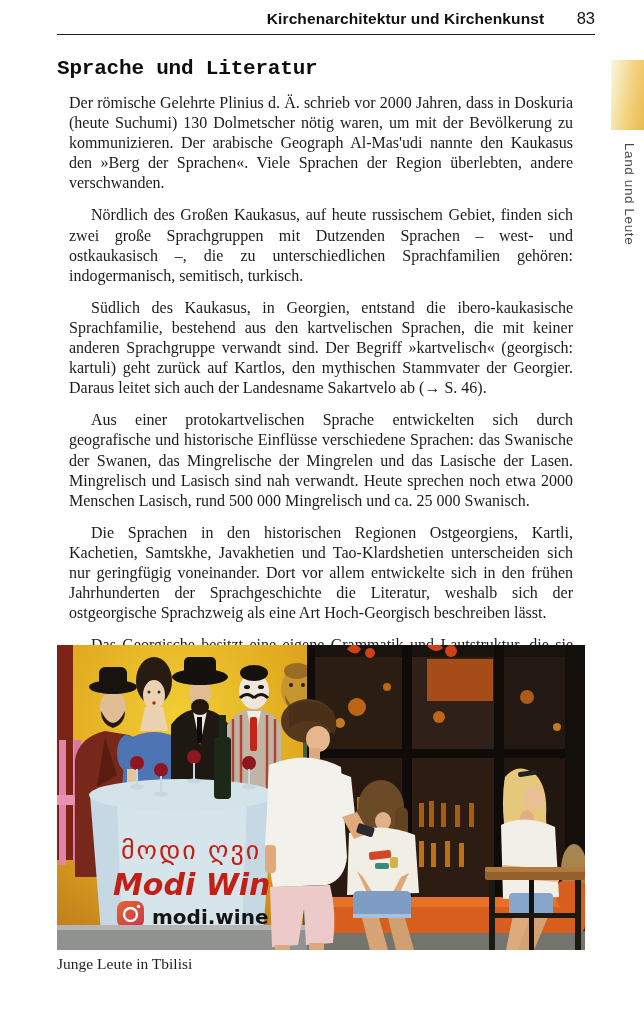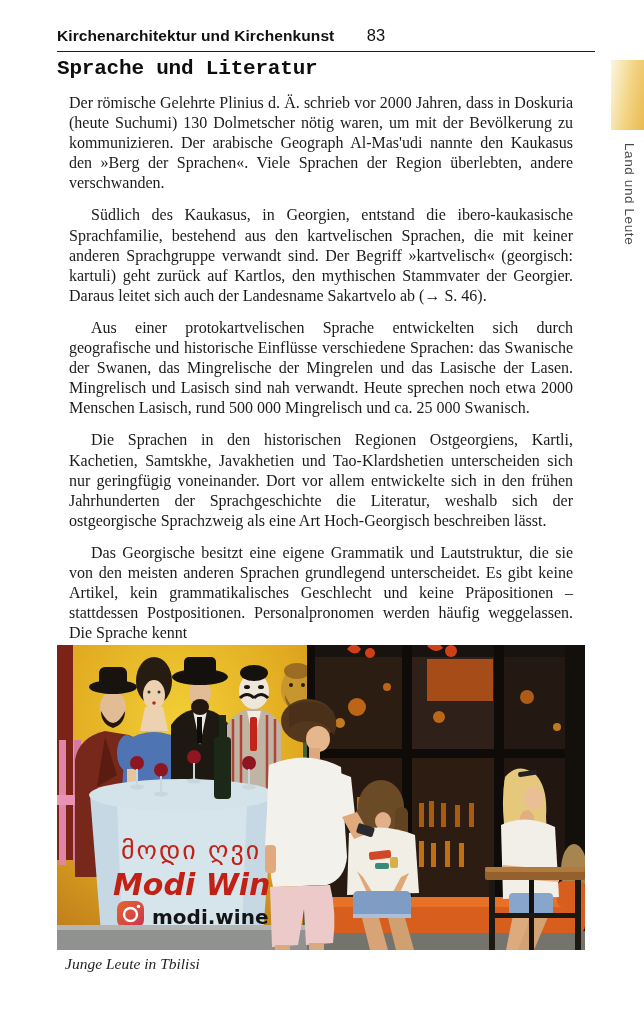--- a/index.html
+++ b/index.html
@@ -1,22 +1,22 @@
 <!DOCTYPE html>
 <html lang="de"><head>
 <meta charset="utf-8">
 <style>
   html,body{margin:0;padding:0;background:#ffffff;}
   .page{position:relative;width:644px;height:1020px;background:#fff;overflow:hidden;
         font-family:"Liberation Serif","DejaVu Serif",serif;color:#1b1b1b;}
 
   
-  .page-header{position:absolute;top:26px;left:57px;width:538px;
+  .page-header{position:absolute;top:9px;left:57px;width:538px;
        border-bottom:1.6px solid #1d1d1d;padding-bottom:6px;
-       text-align:left;font-family:"Liberation Sans","DejaVu Sans",sans-serif;}
+       text-align:right;font-family:"Liberation Sans","DejaVu Sans",sans-serif;}
   .section-title{font-weight:bold;font-size:15.5px;letter-spacing:0.1px;color:#111;}
   .page-number{display:inline-block;margin-left:28px;font-size:16.5px;font-weight:500;color:#111;}
 
   
   .side-tab{position:absolute;top:60px;right:0;width:33px;height:70px;
        background:linear-gradient(100deg,#fcf6e4 0%,#f3d585 52%,#e9ba52 100%);}
   .side-label{position:absolute;top:143px;right:7px;
        writing-mode:vertical-rl;text-orientation:mixed;
        font-family:"Liberation Sans","DejaVu Sans",sans-serif;
        font-size:13.5px;color:#4a4a4a;letter-spacing:0.6px;}
@@ -25,42 +25,43 @@
   .content{position:absolute;left:57px;top:57px;width:528px;}
   .article-title{margin:0 0 13px 0;font-family:Liberation Mono, monospace;
        font-size:21px;font-weight:bold;color:#0e0e0e;letter-spacing:-0.2px;}
   .body-text p{margin:12px;font-size:16px;line-height:20.1px;text-align:justify;
        hyphens:auto;-webkit-hyphens:auto;}
   .body-text p.indent{text-indent:22px;}
 
   
   .photo{position:absolute;top:645px;left:57px;width:608px;height:305px;}
   .photo svg{display:block;}
-  .caption{position:absolute;top:955px;left:57px;font-style:italic;
-       font-size:15.5px;color:#1f1f1f;margin-left:8px;}
+  .caption{position:absolute;top:955px;left:57px;
+       font-size:15.5px;color:#1f1f1f;}
 
   .geo-text{font-family:"DejaVu Sans",sans-serif;}
 </style>
 </head>
 <body>
 
 <div class="page">
 
   <div class="page-header">
     <span class="section-title">Kirchenarchitektur und Kirchenkunst</span>
     <span class="page-number">83</span>
   </div>
 
   <div class="side-tab"></div>
   <div class="side-label">Land und Leute</div>
 
   <div class="content">
     <h1 class="article-title">Sprache und Literatur</h1>
     <div class="body-text">
       <p lang="de">Der römische Gelehrte Plinius d. Ä. schrieb vor 2000 Jahren, dass in Doskuria (heute Suchumi) 130 Dolmetscher nötig waren, um mit der Bevölkerung zu kommunizieren. Der arabische Geograph Al-Mas'udi nannte den Kaukasus den »Berg der Sprachen«. Viele Sprachen der Region überlebten, andere verschwanden.</p>
+      <p lang="de" class="indent">Nördlich des Großen Kaukasus, auf heute russischem Gebiet, finden sich zwei große Sprachgruppen mit Dutzenden Sprachen – west- und ostkaukasisch –, die zu unterschiedlichen Sprachfamilien gehören: indogermanisch, semitisch, turkisch.</p>
       <p lang="de" class="indent">Südlich des Kaukasus, in Georgien, entstand die ibero-kaukasische Sprachfamilie, bestehend aus den kartvelischen Sprachen, die mit keiner anderen Sprachgruppe verwandt sind. Der Begriff »kartvelisch« (georgisch: kartuli) geht zurück auf Kartlos, den mythischen Stammvater der Georgier. Daraus leitet sich auch der Landesname Sakartvelo ab (→ S. 46).</p>
       <p lang="de" class="indent">Aus einer protokartvelischen Sprache entwickelten sich durch geografische und historische Einflüsse verschiedene Sprachen: das Swanische der Swanen, das Mingrelische der Mingrelen und das Lasische der Lasen. Mingrelisch und Lasisch sind nah verwandt. Heute sprechen noch etwa 2000 Menschen Lasisch, rund 500 000 Mingrelisch und ca. 25 000 Swanisch.</p>
       <p lang="de" class="indent">Die Sprachen in den historischen Regionen Ostgeorgiens, Kartli, Kachetien, Samtskhe, Javakhetien und Tao-Klardshetien unterscheiden sich nur geringfügig voneinander. Dort vor allem entwickelte sich in den frühen Jahrhunderten der Sprachgeschichte die Literatur, weshalb sich der ostgeorgische Sprachzweig als eine Art Hoch-Georgisch beschreiben lässt.</p>
       <p lang="de" class="indent">Das Georgische besitzt eine eigene Grammatik und Lautstruktur, die sie von den meisten anderen Sprachen grundlegend unterscheidet. Es gibt keine Artikel, kein grammatikalisches Geschlecht und keine Präpositionen – stattdessen Postpositionen. Personalpronomen werden häufig weggelassen. Die Sprache kennt</p>
     </div>
   </div>
 
   <div class="photo">
     <svg width="528" height="305" viewBox="0 0 528 305" xmlns="http://www.w3.org/2000/svg">
       <defs>

